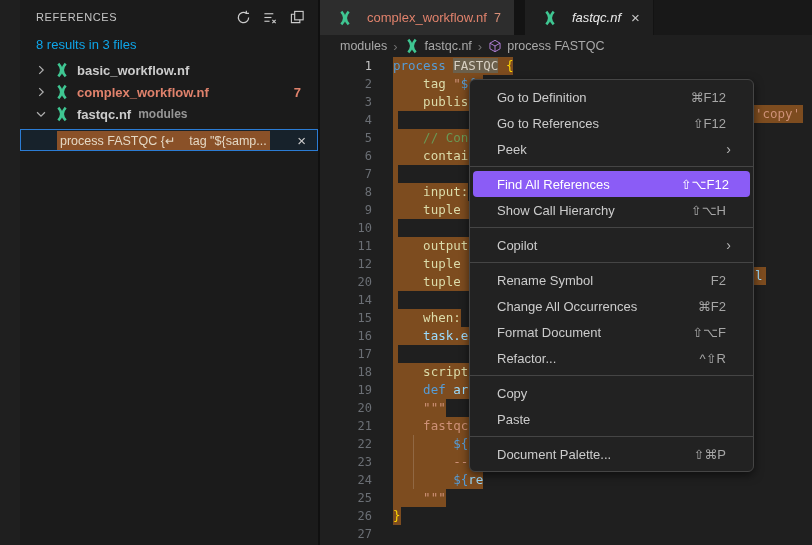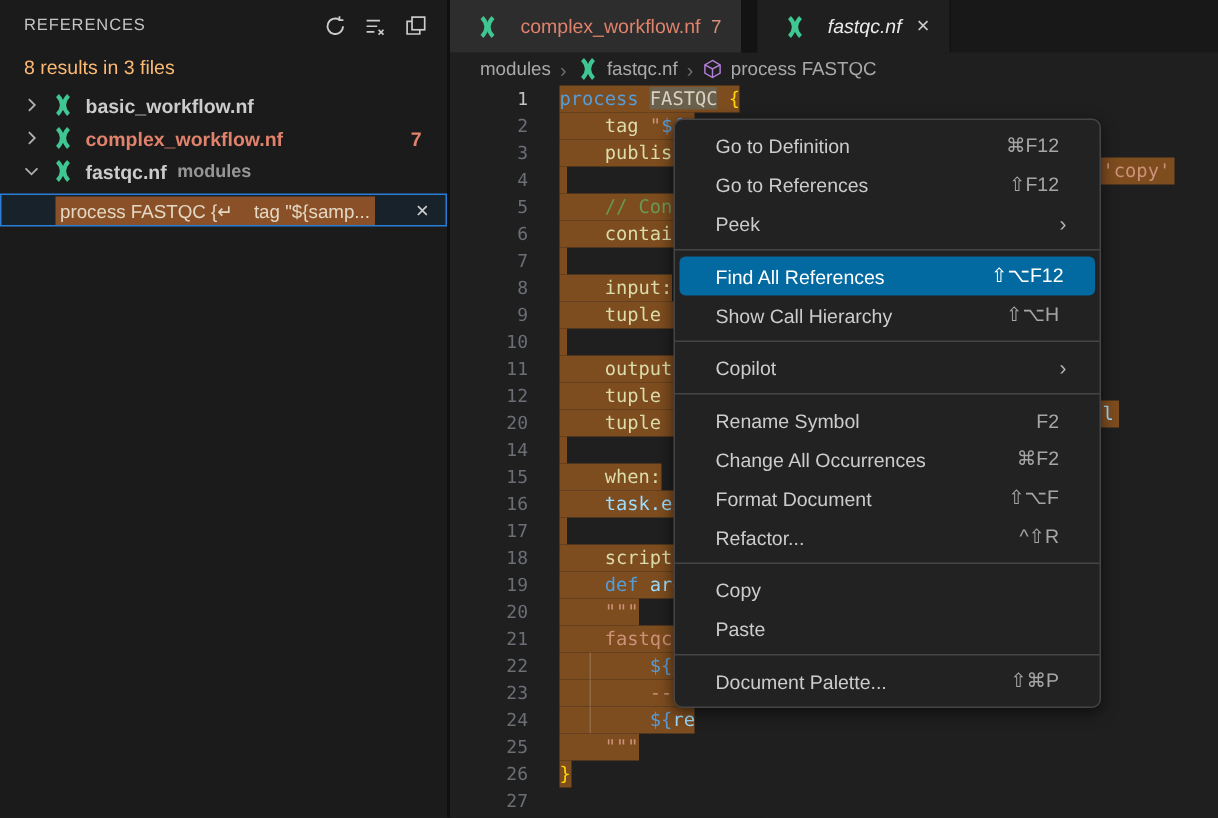--- a/index.html
+++ b/index.html
@@ -3,33 +3,33 @@
 <meta charset="utf-8">
 <style>
   * { box-sizing: border-box; }
   html,body { margin:0; padding:0; }
   body {
     width:812px; height:545px; overflow:hidden;
     background:#1f1f1f;
     font-family:"Liberation Sans","DejaVu Sans",sans-serif;
     -webkit-font-smoothing:antialiased;
   }
-  .app { display:flex; width:812px; height:545px; }
+  .app { display:flex; width:812px; height:545px;padding-left:20px; }
 
   
   .sidebar {
     width:300px; min-width:300px; height:100%;
     background:#1b1b1b; border-right:2px solid #101010;
     color:#cccccc; position:relative;
   }
   .sb-header { height:34px; display:flex; align-items:center; padding:0 12px 0 16px; }
   .sb-title { flex:1; font-size:11px; letter-spacing:.6px; color:#c5c5c5; }
   .sb-actions { display:flex; gap:9px; }
   .sb-actions .icon { width:18px; height:18px; display:flex; align-items:center; justify-content:center; cursor:pointer; }
-  .sb-summary { padding:3px 16px 7px; font-size:13px; color:#fdba74; }
+  .sb-summary { padding:3px 16px 7px; font-size:13px; color:#0ea5e9; }
 
   .tree-row { height:22px; display:flex; align-items:center; font-size:13px; padding-left:12px; cursor:pointer;font-weight:bold; }
   .twisty { width:18px; height:16px; display:flex; align-items:center; justify-content:center; flex:none; }
   .file-icon { width:16px; height:16px; margin:0 7px 0 4px; flex:none; display:flex; align-items:center; }
   .tree-label { white-space:nowrap; }
   .tree-desc { color:#969696; font-size:12px; margin-left:7px; white-space:nowrap; }
   .tree-badge { margin-left:auto; padding-right:17px; font-size:13px; }
 
   .match-row {
     height:22px; margin-top:4px; border:1px solid #2b7cd4; background:#17222b;
@@ -88,21 +88,21 @@
   .menu {
     position:absolute; left:149px; top:79px; width:285px; z-index:10;
     background:#222222; border:1px solid #454545; border-radius:6px;
     box-shadow:0 3px 10px rgba(0,0,0,.55); padding:4px 0;
     font-size:13px; color:#cccccc;
   }
   .menu-item { height:26px; display:flex; align-items:center; padding:0 10px 0 27px; cursor:pointer; }
   .menu-item .mi-label { flex:1; white-space:nowrap; }
   .menu-item .mi-shortcut { color:#a6a6a6; padding-right:17px; white-space:nowrap; }
   .menu-item .mi-sub { color:#b5b5b5; padding-right:12px; font-size:14px; }
-  .menu-item.selected { background:#0369a1; border-radius:4px; margin:0 3px; padding:0 7px 0 24px; color:#ffffff; }
+  .menu-item.selected { background:#8b5cf6; border-radius:4px; margin:0 3px; padding:0 7px 0 24px; color:#ffffff; }
   .menu-item.selected .mi-shortcut { color:#ffffff; padding-right:14px; }
   .menu-sep { height:1px; background:#454545; margin:4px 0; }
 </style>
 </head>
 <body>
 
 <div class="app">
 
   <aside class="sidebar">
     <div class="sb-header">

